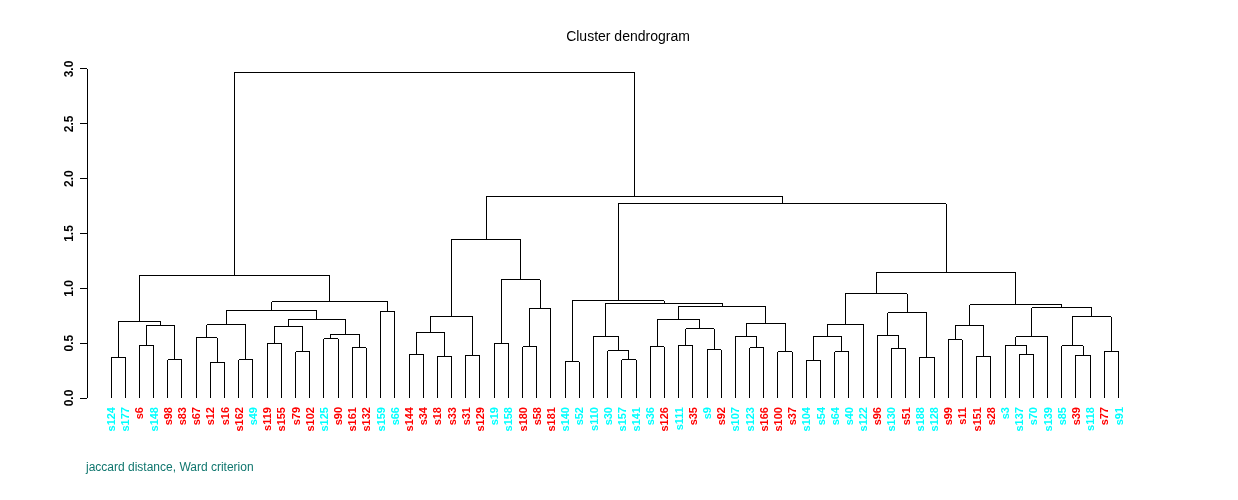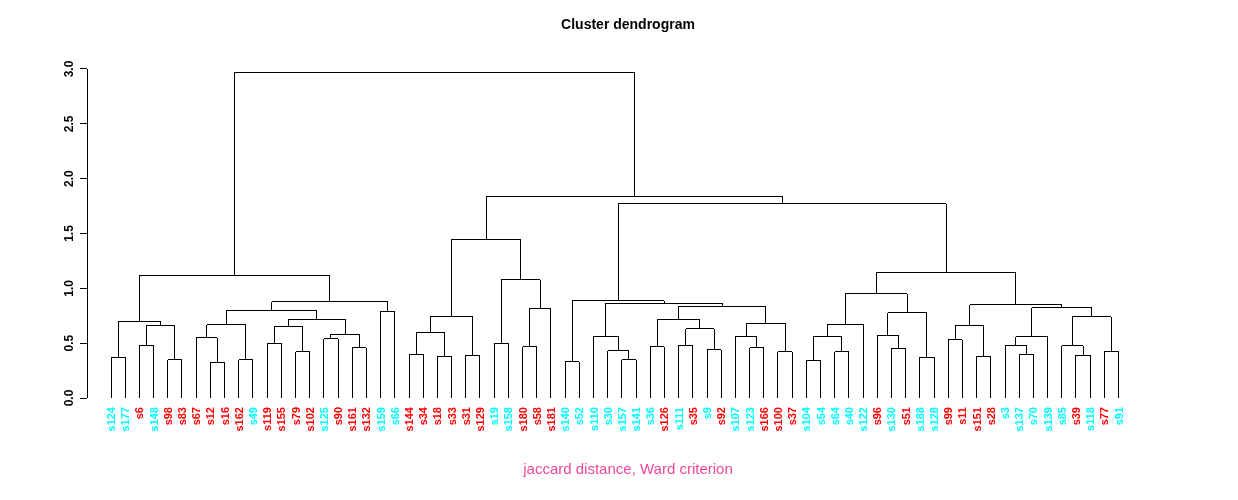--- a/index.html
+++ b/index.html
@@ -1,21 +1,21 @@
 <!DOCTYPE html>
 <html><head>
 <meta charset="utf-8">
 <style>
   html,body{margin:0;padding:0;background:#ffffff;}
   #frame{position:relative;width:1238px;height:500px;background:#ffffff;overflow:hidden;
          font-family:"Liberation Sans",sans-serif;}
-  #chart-title{position:absolute;left:86px;top:16px;width:1084px;text-align:center;
-         font-size:14px;font-weight:bold;color:#000;}
-  #x-caption{position:absolute;left:86px;top:460px;width:1084px;text-align:center;
-         font-size:15px;color:#ec4899;}
+  #chart-title{position:absolute;left:86px;top:28px;width:1084px;text-align:center;
+         font-size:14px;font-weight:normal;color:#000;}
+  #x-caption{position:absolute;left:86px;top:460px;width:1084px;
+         font-size:12px;color:#0f766e;}
   svg{position:absolute;left:0;top:0;}
 </style>
 </head>
 <body>
 
 <div id="frame">
   <div id="chart-title">Cluster dendrogram</div>
   <svg id="plot" width="1238" height="500">
       <g stroke="#000" stroke-width="1" shape-rendering="crispEdges">
         <line x1="87" y1="398" x2="87" y2="68.99989999999997"></line>

